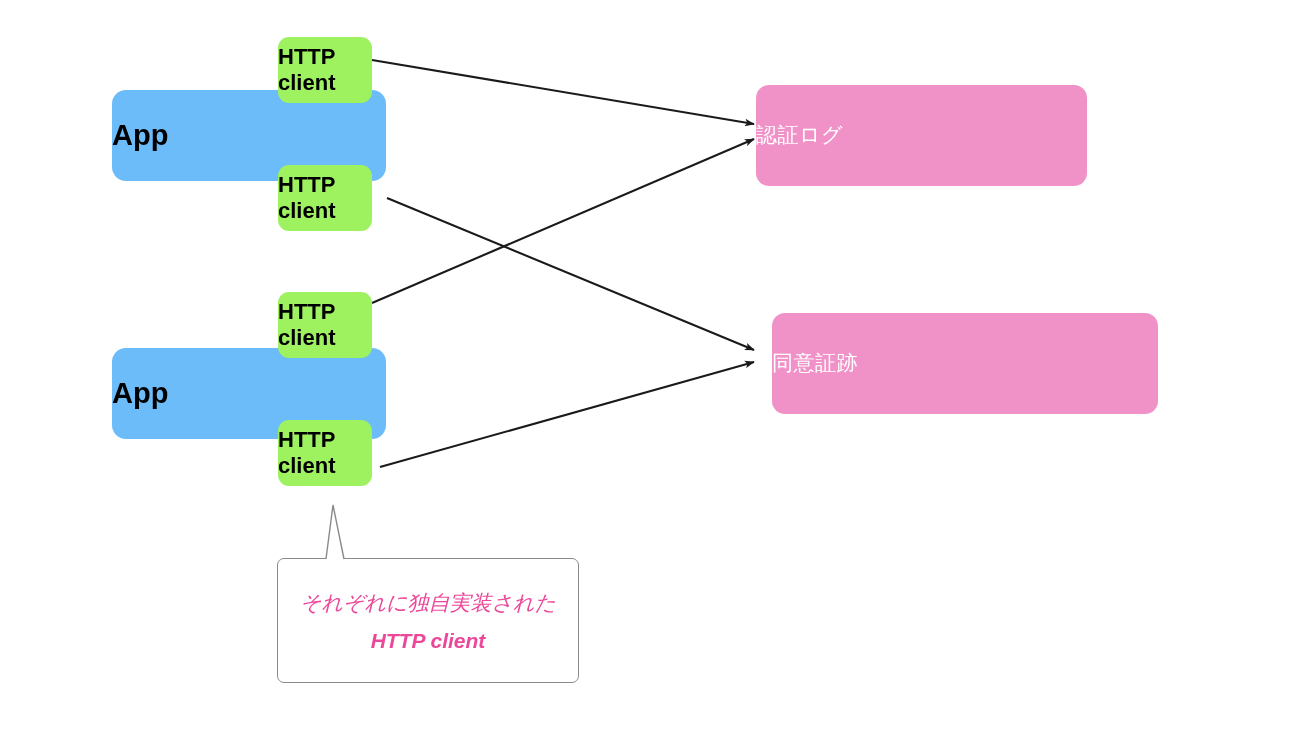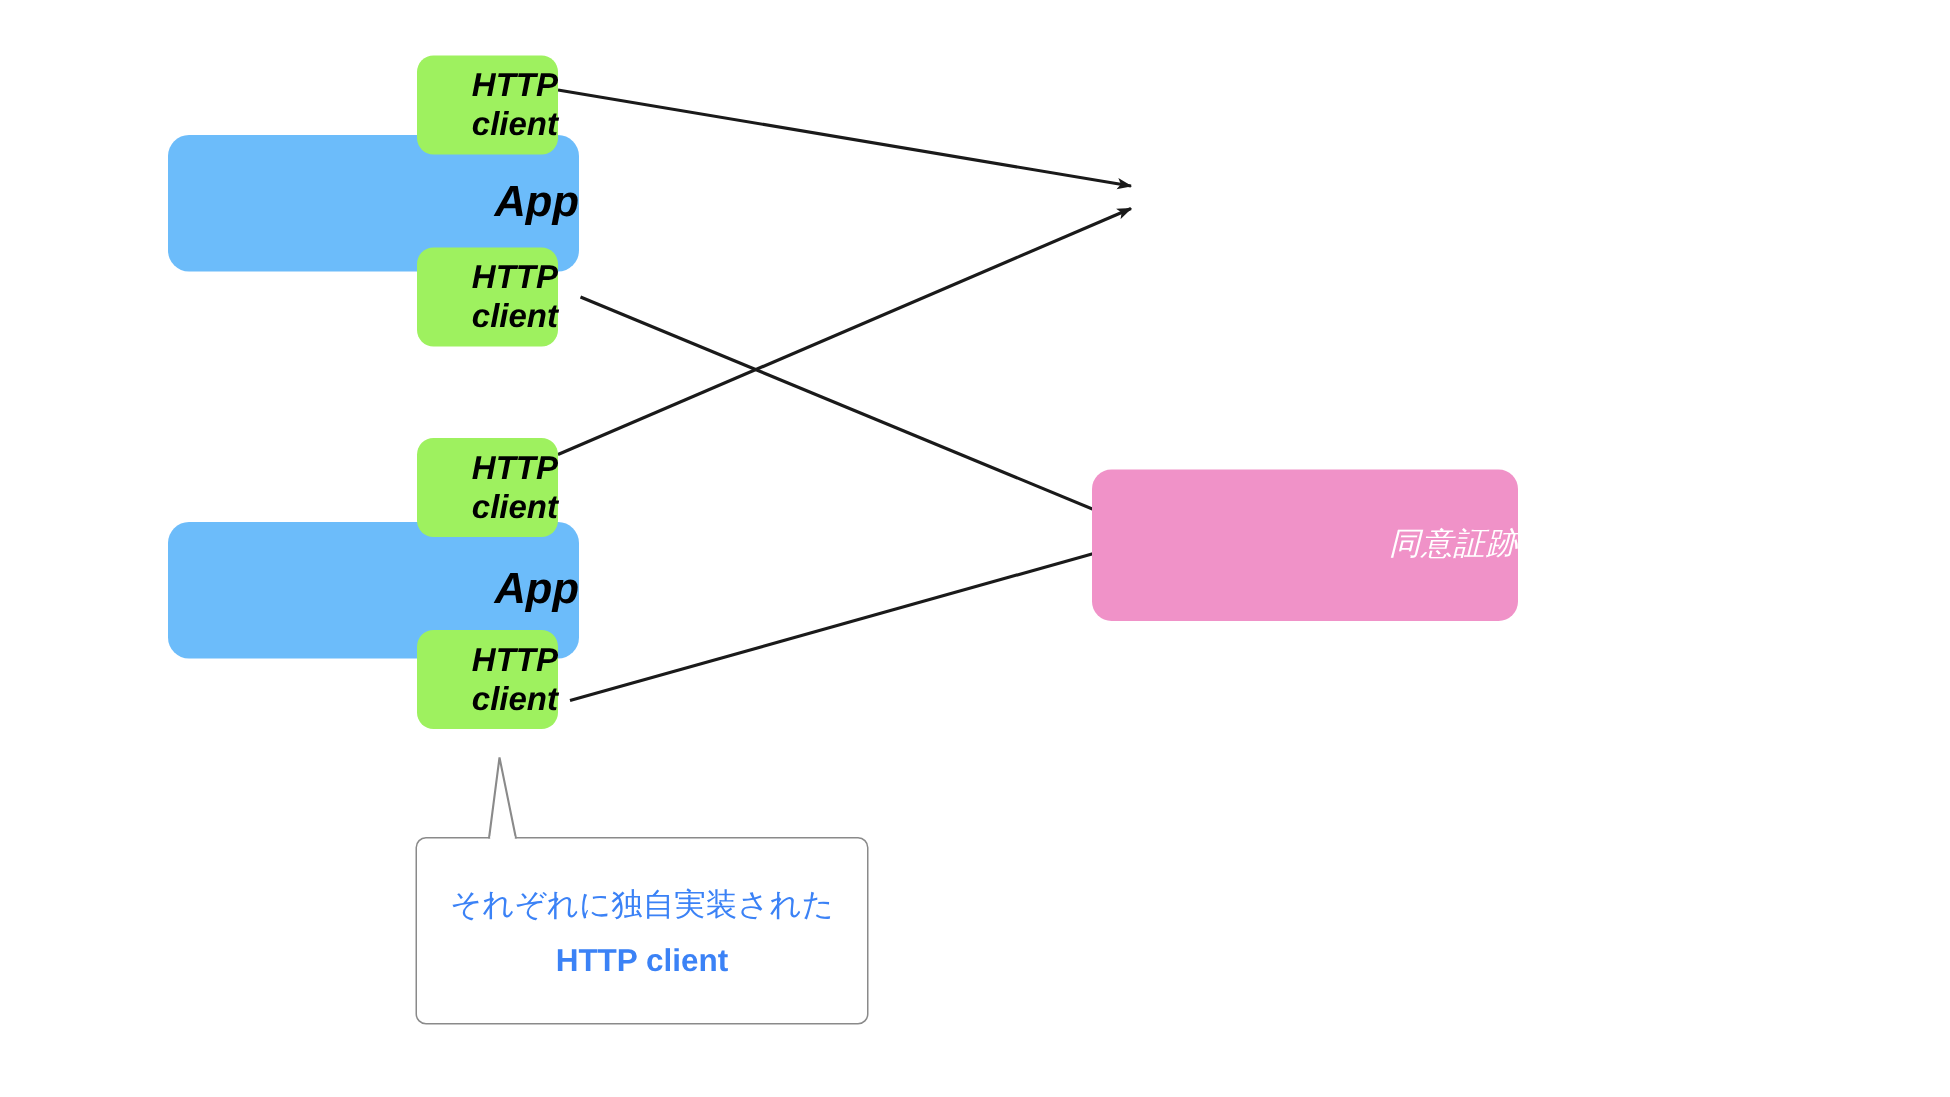--- a/index.html
+++ b/index.html
@@ -23,24 +23,23 @@
     top: 0;
     width: 1300px;
     height: 731px;
     pointer-events: none;
   }
   .node {
     position: absolute;
     box-sizing: border-box;
     display: flex;
     align-items: center;
-    justify-content: flex-end;
+    justify-content: flex-start;
     text-align: center;
     line-height: 1.18;
-    font-style: italic;
   }
   .app-node {
     background: #6cbcfa;
     border-radius: 14px;
     color: #000000;
     font-size: 29px;
     font-weight: bold;
     z-index: 1;
   }
   .client-node {
@@ -71,22 +70,23 @@
     border: 1.4px solid #8a8a8a;
     border-radius: 7px;
     z-index: 2;
     display: flex;
     flex-direction: column;
     align-items: center;
     justify-content: center;
   }
   .callout-line {
     display: block;
-    color: #3b82f6;
+    color: #ec4899;
     text-align: center;
+    font-style: italic;
   }
   .callout-line-1 {
     font-size: 21px;
     font-weight: normal;
     margin-bottom: 12px;
   }
   .callout-line-2 {
     font-size: 21px;
     font-weight: bold;
   }
@@ -142,22 +142,25 @@
   <div class="node client-node" style="left:278px; top:292px; width:94px; height:66px;">
     <span class="client-label">HTTP
 client</span>
   </div>
 
   <div class="node client-node" style="left:278px; top:420px; width:94px; height:66px;">
     <span class="client-label">HTTP
 client</span>
   </div>
 
+  <div class="node store-node" style="left:756px; top:85px; width:331px; height:101px;">
+    <span>認証ログ</span>
+  </div>
 
-  <div class="node store-node" style="left:728px; top:313px; width:284px; height:101px;">
+  <div class="node store-node" style="left:772px; top:313px; width:386px; height:101px;">
     <span>同意証跡</span>
   </div>
 
   <div class="callout" style="left:277px; top:558px; width:302px; height:125px;">
     <span class="callout-line callout-line-1">それぞれに独自実装された</span>
     <span class="callout-line callout-line-2">HTTP client</span>
   </div>
 
   <svg id="callout-tail" viewBox="0 0 1300 731" xmlns="http://www.w3.org/2000/svg">
     <path d="M326,559 L333,505 L344,559" fill="#ffffff" stroke="#8a8a8a" stroke-width="1.4" stroke-linejoin="miter"></path>

